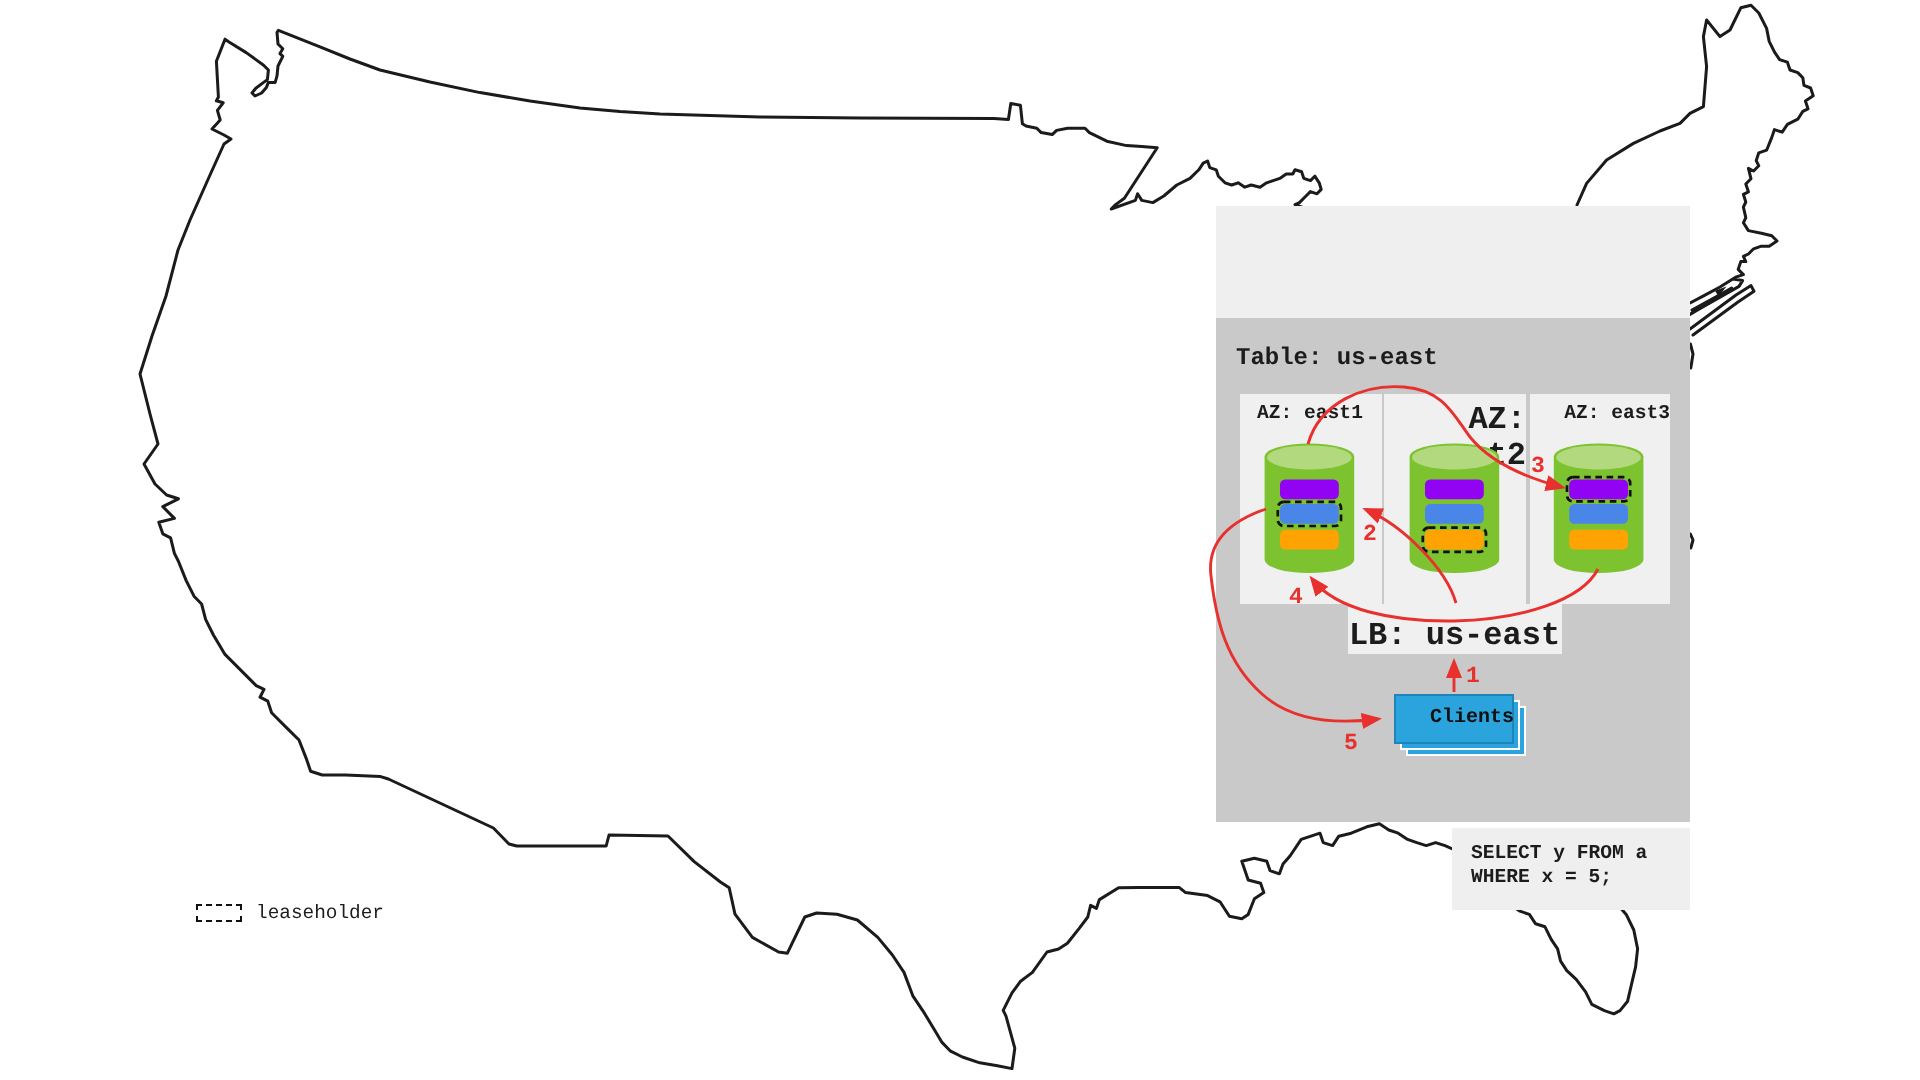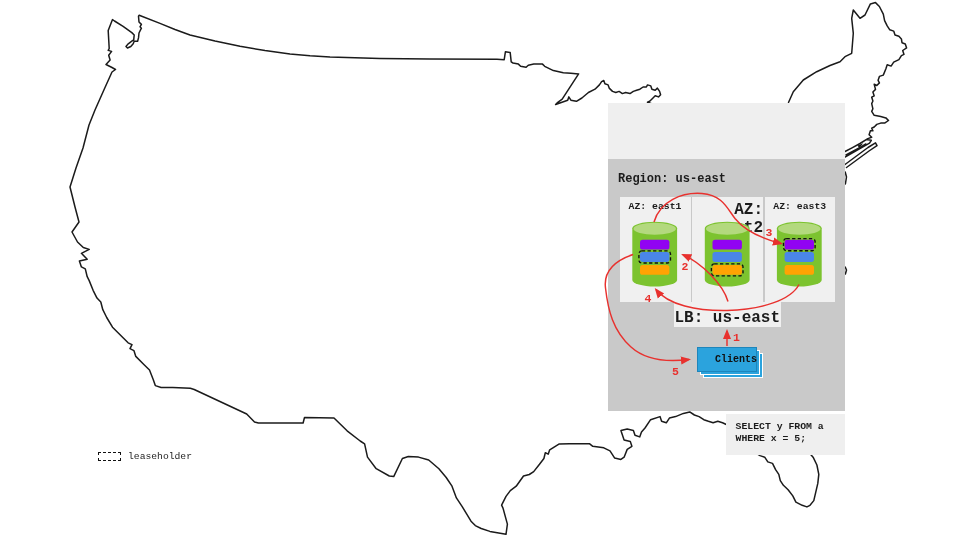--- a/index.html
+++ b/index.html
@@ -13,28 +13,28 @@
 <div id="stage">
 <svg class="abs" width="960" height="540" style="left:0;top:0">
   <g fill="none" stroke="#1b1b1b" stroke-width="1.5" stroke-linejoin="round" stroke-linecap="round">
     <path d="M 653.5 104.5 L 647.5 102.3 L 649.7 101.3 L 653.0 98.0 L 655.2 95.8 L 658.5 96.9 L 660.6 94.7 L 659.6 91.4 L 657.4 88.1 L 655.2 90.3 L 651.9 89.2 L 650.8 85.9 L 647.5 84.9 L 646.4 87.0 L 643.1 87.0 L 639.9 89.2 L 636.6 90.3 L 633.3 91.4 L 630.0 93.6 L 625.6 92.5 L 622.4 93.6 L 619.1 91.4 L 615.8 92.5 L 612.5 91.4 L 609.2 88.1 L 608.1 84.9 L 604.9 83.8 L 603.8 80.5 L 601.6 81.6 L 599.4 84.9 L 595.0 89.2 L 588.4 92.5 L 581.9 98.0 L 576.4 101.3 L 570.9 100.2 L 568.8 96.9 L 567.7 100.2 L 555.6 104.5 L 557.8 102.3 L 562.2 99.1 L 578.6 73.9 L 570.9 73.3 L 563.3 72.8 L 553.4 70.6 L 544.7 66.3 L 542.5 64.1 L 533.8 64.1 L 528.3 65.2 L 526.1 67.3 L 520.6 66.3 L 518.4 64.1 L 513.0 63.0 L 511.2 61.9 L 510.2 52.6 L 505.4 51.8 L 504.2 59.7 L 497.0 59.3 L 430.0 59.0 L 380.0 58.5 L 330.0 57.0 L 310.0 55.8 L 290.0 54.0 L 265.0 50.5 L 240.0 46.3 L 215.0 41.0 L 190.0 35.0 L 175.0 29.5 L 160.0 23.4 L 139.2 15.2 L 138.5 16.2 L 139.0 22.0 L 141.4 24.4 L 140.0 26.8 L 141.4 28.2 L 139.0 33.0 L 138.5 37.9 L 137.6 41.2 L 134.2 41.2 L 133.2 43.7 L 130.8 46.5 L 127.5 48.0 L 126.0 46.5 L 127.9 44.1 L 131.8 41.2 L 133.7 39.8 L 134.2 35.0 L 131.8 32.6 L 123.1 26.3 L 114.5 21.0 L 112.5 19.6 L 108.2 30.6 L 109.2 48.5 L 108.2 50.4 L 111.6 51.4 L 108.7 55.2 L 110.1 60.0 L 106.0 64.5 L 112.0 67.5 L 115.5 69.5 L 112.0 72.0 L 105.0 87.5 L 95.0 110.0 L 89.0 125.0 L 83.0 148.0 L 76.0 168.0 L 70.0 187.0 L 75.0 207.0 L 79.0 222.0 L 72.0 232.0 L 77.5 242.0 L 83.3 247.5 L 89.2 249.4 L 81.4 253.3 L 87.2 259.2 L 79.4 261.1 L 81.4 266.9 L 85.3 268.9 L 87.2 276.7 L 89.2 280.6 L 93.1 290.3 L 97.0 298.1 L 100.8 302.0 L 102.8 309.7 L 106.7 317.5 L 112.5 327.2 L 128.1 342.8 L 132.0 344.7 L 130.0 348.6 L 133.9 350.6 L 135.8 356.4 L 143.6 364.2 L 149.5 370.0 L 153.3 379.7 L 155.3 385.6 L 161.1 387.5 L 172.8 387.5 L 190.3 388.3 L 194.2 389.5 L 246.7 414.0 L 254.5 422.0 L 258.4 423.0 L 303.1 423.0 L 304.5 417.5 L 334.0 418.0 L 347.1 430.8 L 360.2 441.0 L 364.6 443.9 L 367.5 457.1 L 376.2 468.7 L 389.3 476.0 L 393.7 476.6 L 402.4 458.5 L 408.3 456.5 L 418.5 457.1 L 428.7 460.0 L 438.9 468.7 L 446.2 477.5 L 452.0 486.2 L 456.4 497.9 L 462.2 506.6 L 466.6 513.9 L 471.0 521.2 L 475.3 525.6 L 481.2 528.5 L 489.9 531.4 L 498.7 532.9 L 506.0 534.3 L 507.4 524.1 L 503.0 508.1 L 501.6 505.2 L 506.0 496.4 L 510.3 490.6 L 516.2 486.2 L 523.5 476.0 L 529.3 474.5 L 533.7 471.6 L 539.5 464.3 L 543.9 458.5 L 545.3 452.7 L 548.2 454.2 L 549.7 449.8 L 559.3 443.9 L 569.4 443.8 L 589.7 443.8 L 592.8 446.3 L 603.8 447.8 L 610.0 450.9 L 614.7 458.1 L 620.9 459.4 L 624.1 457.2 L 627.2 449.4 L 631.9 446.3 L 630.3 441.6 L 624.1 440.0 L 620.9 430.6 L 627.2 429.1 L 633.4 430.6 L 635.0 435.3 L 639.7 436.9 L 641.5 432.0 L 645.0 428.0 L 650.6 419.7 L 660.0 416.6 L 661.6 421.3 L 666.3 422.8 L 669.4 418.1 L 675.6 416.6 L 683.4 413.4 L 689.7 411.9 L 694.4 415.0 L 699.1 416.6 L 703.8 419.7 L 708.4 421.3 L 713.1 422.8 L 717.8 421.3 L 722.5 422.8 L 728.5 425.5 M 788.5 102.5 L 793.3 91.7 L 803.3 80.0 L 816.7 71.7 L 830.0 65.5 L 840.0 61.7 L 845.0 56.7 L 851.7 53.3 L 853.3 33.3 L 851.7 18.3 L 853.3 10.0 L 860.0 18.3 L 865.0 15.0 L 870.4 3.9 L 875.5 2.6 L 879.4 6.5 L 883.3 14.2 L 884.6 20.7 L 887.2 25.9 L 889.8 29.8 L 893.7 31.1 L 895.0 35.0 L 898.9 36.3 L 901.4 38.9 L 902.0 42.7 L 905.3 44.0 L 906.6 47.9 L 902.7 50.5 L 904.0 54.4 L 901.4 55.7 L 898.9 59.6 L 893.7 62.2 L 891.1 66.1 L 887.2 64.8 L 885.9 68.7 L 883.3 75.1 L 879.4 76.4 L 878.1 80.3 L 879.4 82.9 L 876.8 85.5 L 874.2 84.2 L 875.5 89.4 L 872.9 92.0 L 874.2 95.9 L 871.7 97.2 L 872.9 101.0 L 871.7 103.6 L 872.9 108.8 L 871.7 111.4 L 874.2 115.3 L 880.7 116.6 L 885.9 117.9 L 888.5 120.5 L 884.6 123.1 L 880.7 123.1 L 876.8 124.4 L 874.2 127.0 L 871.7 128.2 L 872.9 130.8 L 870.4 130.8 L 869.1 134.7 L 871.7 137.3 L 867.8 138.6 L 860.0 143.5 L 852.0 147.8 L 845.0 151.5 M 758.0 454.3 L 760.0 455.6 L 764.7 457.2 L 767.8 461.9 L 772.5 463.4 L 775.6 469.7 L 778.8 474.4 L 780.3 480.6 L 783.4 485.3 L 788.1 489.7 L 792.8 495.9 L 795.9 502.2 L 802.2 505.3 L 806.9 506.9 L 810.0 505.3 L 813.8 500.6 L 815.6 492.8 L 817.8 483.4 L 818.8 474.4 L 816.9 465.0 L 813.1 457.2 L 810.5 454.2 M 866.5 139.5 L 871.3 140.3 L 869.5 143.2 L 849.0 154.8 L 845.0 157.2 M 846.0 155.0 L 861.0 146.8 L 865.8 144.0 M 845.0 164.5 L 868.0 147.5 L 875.5 142.8 L 877.0 145.6 L 869.0 151.0 L 846.5 167.5 M 845.2 172.0 L 846.5 177.0 L 845.4 184.0 M 845.2 267.0 L 846.5 270.0 L 845.4 274.0 "></path>
   </g>
       <path d="M 857.5,145.4 L 863.2,143.2 L 859.3,148.2 Z" fill="#1b1b1b" stroke="none"></path>
 </svg>
 
 <div class="abs" style="left:608px;top:103px;width:237px;height:56px;background:#efefef"></div>
 <div class="abs" style="left:608px;top:159px;width:237px;height:252px;background:#c9c9c9"></div>
-<div class="abs mono" style="left:618px;top:172px;font-size:12px;line-height:14px">Region: us-east</div>
+<div class="abs mono" style="left:618px;top:172px;font-size:12px;line-height:14px">Table: us-east</div>
 
 <div class="abs" style="left:619.5px;top:196.5px;width:71px;height:105px;background:#f0f0f0"></div>
 <div class="abs" style="left:692px;top:196.5px;width:71px;height:105px;background:#f0f0f0"></div>
 <div class="abs" style="left:764.5px;top:196.5px;width:70.5px;height:105px;background:#f0f0f0"></div>
 <div class="abs mono" style="left:619.5px;top:200.5px;width:71px;text-align:center;font-size:9.8px">AZ: east1</div>
 <div class="abs mono" style="left:692px;top:200.5px;width:71px;text-align:right;font-size:16px">AZ: east2</div>
-<div class="abs mono" style="left:764.5px;top:200.5px;width:70.5px;text-align:center;font-size:9.8px">AZ: east3</div>
+<div class="abs mono" style="left:764.5px;top:200.5px;width:70.5px;text-align:right;font-size:9.8px">AZ: east3</div>
 
 <div class="abs" style="left:673.5px;top:301.5px;width:107.5px;height:25px;background:#f0f0f0"></div>
 <div class="abs mono" style="left:673.5px;top:308.8px;width:107.5px;text-align:center;font-size:16px">LB: us-east</div>
 
 <div class="abs" style="left:702.6px;top:352.6px;width:60px;height:25px;background:#2ba3dd;border:1px solid #fff;box-sizing:border-box"></div>
 <div class="abs" style="left:699.8px;top:349.8px;width:60px;height:25px;background:#2ba3dd;border:1px solid #fff;box-sizing:border-box"></div>
 <div class="abs" style="left:697px;top:347px;width:60px;height:25px;background:#2ba3dd;border:1px solid #1e85bb;box-sizing:border-box"></div>
 <div class="abs mono" style="left:697px;top:353.5px;width:60px;text-align:right;font-size:10px;color:#111">Clients</div>
 
 <div class="abs" style="left:725.5px;top:413.5px;width:119.5px;height:41px;background:#efefef"></div>

